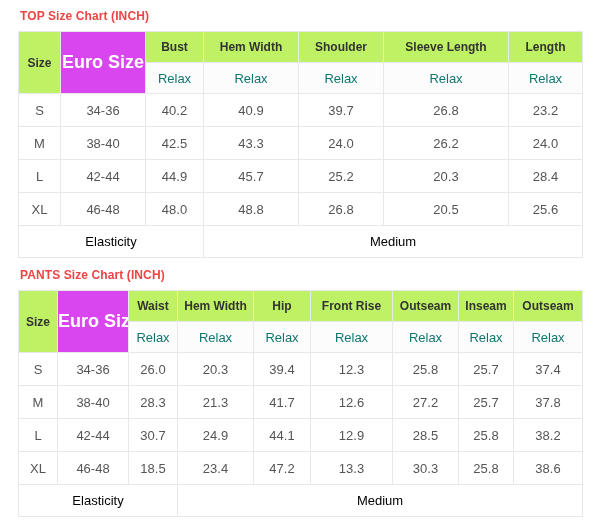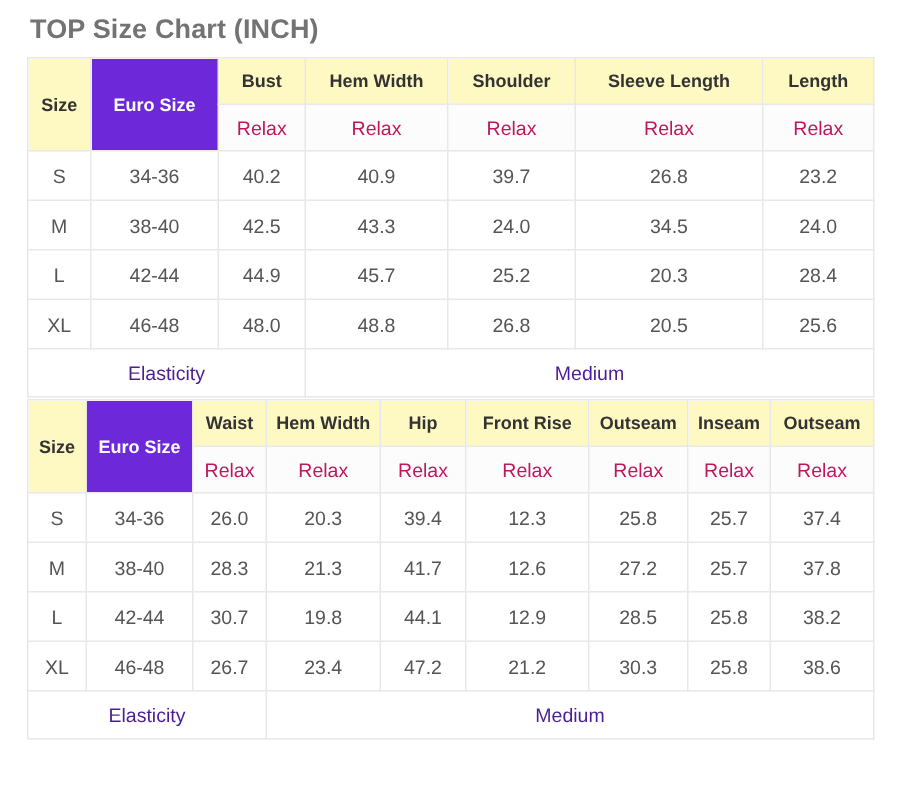--- a/index.html
+++ b/index.html
@@ -3,47 +3,47 @@
 <meta charset="utf-8">
 <style>
   html,body{margin:0;padding:0;}
   body{
     width:600px;height:529px;background:#ffffff;
     font-family:"Liberation Sans",sans-serif;
     overflow:hidden;
   }
   .chart-section{margin-left:18px;}
   .chart-title{
-    font-size:18px;font-weight:bold;color:#737373;
+    font-size:12px;font-weight:bold;color:#ef4444;
     margin:0 0 8px 2px;padding-top:9px;letter-spacing:0.1px;
   }
   table.size-chart{
     border-collapse:collapse;table-layout:fixed;width:564px;
     margin-bottom:1px;
   }
   table.size-chart th,
   table.size-chart td{
     border:1px solid #e8e8e8;text-align:center;vertical-align:middle;
     padding:0;overflow:hidden;white-space:nowrap;
   }
   
   table.size-chart thead th{
-    background:#fef9c3;color:#333;font-size:12px;font-weight:bold;height:30px;
+    background:#bef264;color:#333;font-size:12px;font-weight:bold;height:30px;
   }
   table.size-chart thead td{
-    background:#fcfcfc;color:#be185d;font-size:13px;font-weight:normal;height:30px;
+    background:#fcfcfc;color:#0f766e;font-size:13px;font-weight:normal;height:30px;
   }
   table.size-chart th.euro-header{
-    background:#6d28d9;color:#ffffff;font-size:12px;font-weight:bold;
+    background:#d946ef;color:#ffffff;font-size:18px;font-weight:bold;
   }
   
   table.size-chart tbody td{
     background:#ffffff;color:#555;font-size:13px;height:32px;
   }
-  table.size-chart tr.footer-row td{height:31px;color:#4c1d95;}
+  table.size-chart tr.footer-row td{height:31px;color:#000000;}
 </style>
 </head>
 <body>
 
 <div class="chart-section">
   <h3 class="chart-title">TOP Size Chart (INCH)</h3>
   <table class="size-chart">
       <colgroup>
         <col style="width: 42px;">
         <col style="width: 85px;">
@@ -80,21 +80,21 @@
           <td>39.7</td>
           <td>26.8</td>
           <td>23.2</td>
         </tr>
         <tr>
           <td>M</td>
           <td>38-40</td>
           <td>42.5</td>
           <td>43.3</td>
           <td>24.0</td>
-          <td>34.5</td>
+          <td>26.2</td>
           <td>24.0</td>
         </tr>
         <tr>
           <td>L</td>
           <td>42-44</td>
           <td>44.9</td>
           <td>45.7</td>
           <td>25.2</td>
           <td>20.3</td>
           <td>28.4</td>
@@ -110,20 +110,21 @@
         </tr>
         <tr class="footer-row">
           <td colspan="3">Elasticity</td>
           <td colspan="4">Medium</td>
         </tr>
       </tbody>
     </table>
 </div>
 
 <div class="chart-section">
+  <h3 class="chart-title">PANTS Size Chart (INCH)</h3>
   <table class="size-chart">
       <colgroup>
         <col style="width: 39px;">
         <col style="width: 71px;">
         <col style="width: 49px;">
         <col style="width: 76px;">
         <col style="width: 57px;">
         <col style="width: 82px;">
         <col style="width: 66px;">
         <col style="width: 55px;">
@@ -171,34 +172,34 @@
           <td>41.7</td>
           <td>12.6</td>
           <td>27.2</td>
           <td>25.7</td>
           <td>37.8</td>
         </tr>
         <tr>
           <td>L</td>
           <td>42-44</td>
           <td>30.7</td>
-          <td>19.8</td>
+          <td>24.9</td>
           <td>44.1</td>
           <td>12.9</td>
           <td>28.5</td>
           <td>25.8</td>
           <td>38.2</td>
         </tr>
         <tr>
           <td>XL</td>
           <td>46-48</td>
-          <td>26.7</td>
+          <td>18.5</td>
           <td>23.4</td>
           <td>47.2</td>
-          <td>21.2</td>
+          <td>13.3</td>
           <td>30.3</td>
           <td>25.8</td>
           <td>38.6</td>
         </tr>
         <tr class="footer-row">
           <td colspan="3">Elasticity</td>
           <td colspan="6">Medium</td>
         </tr>
       </tbody>
     </table>

